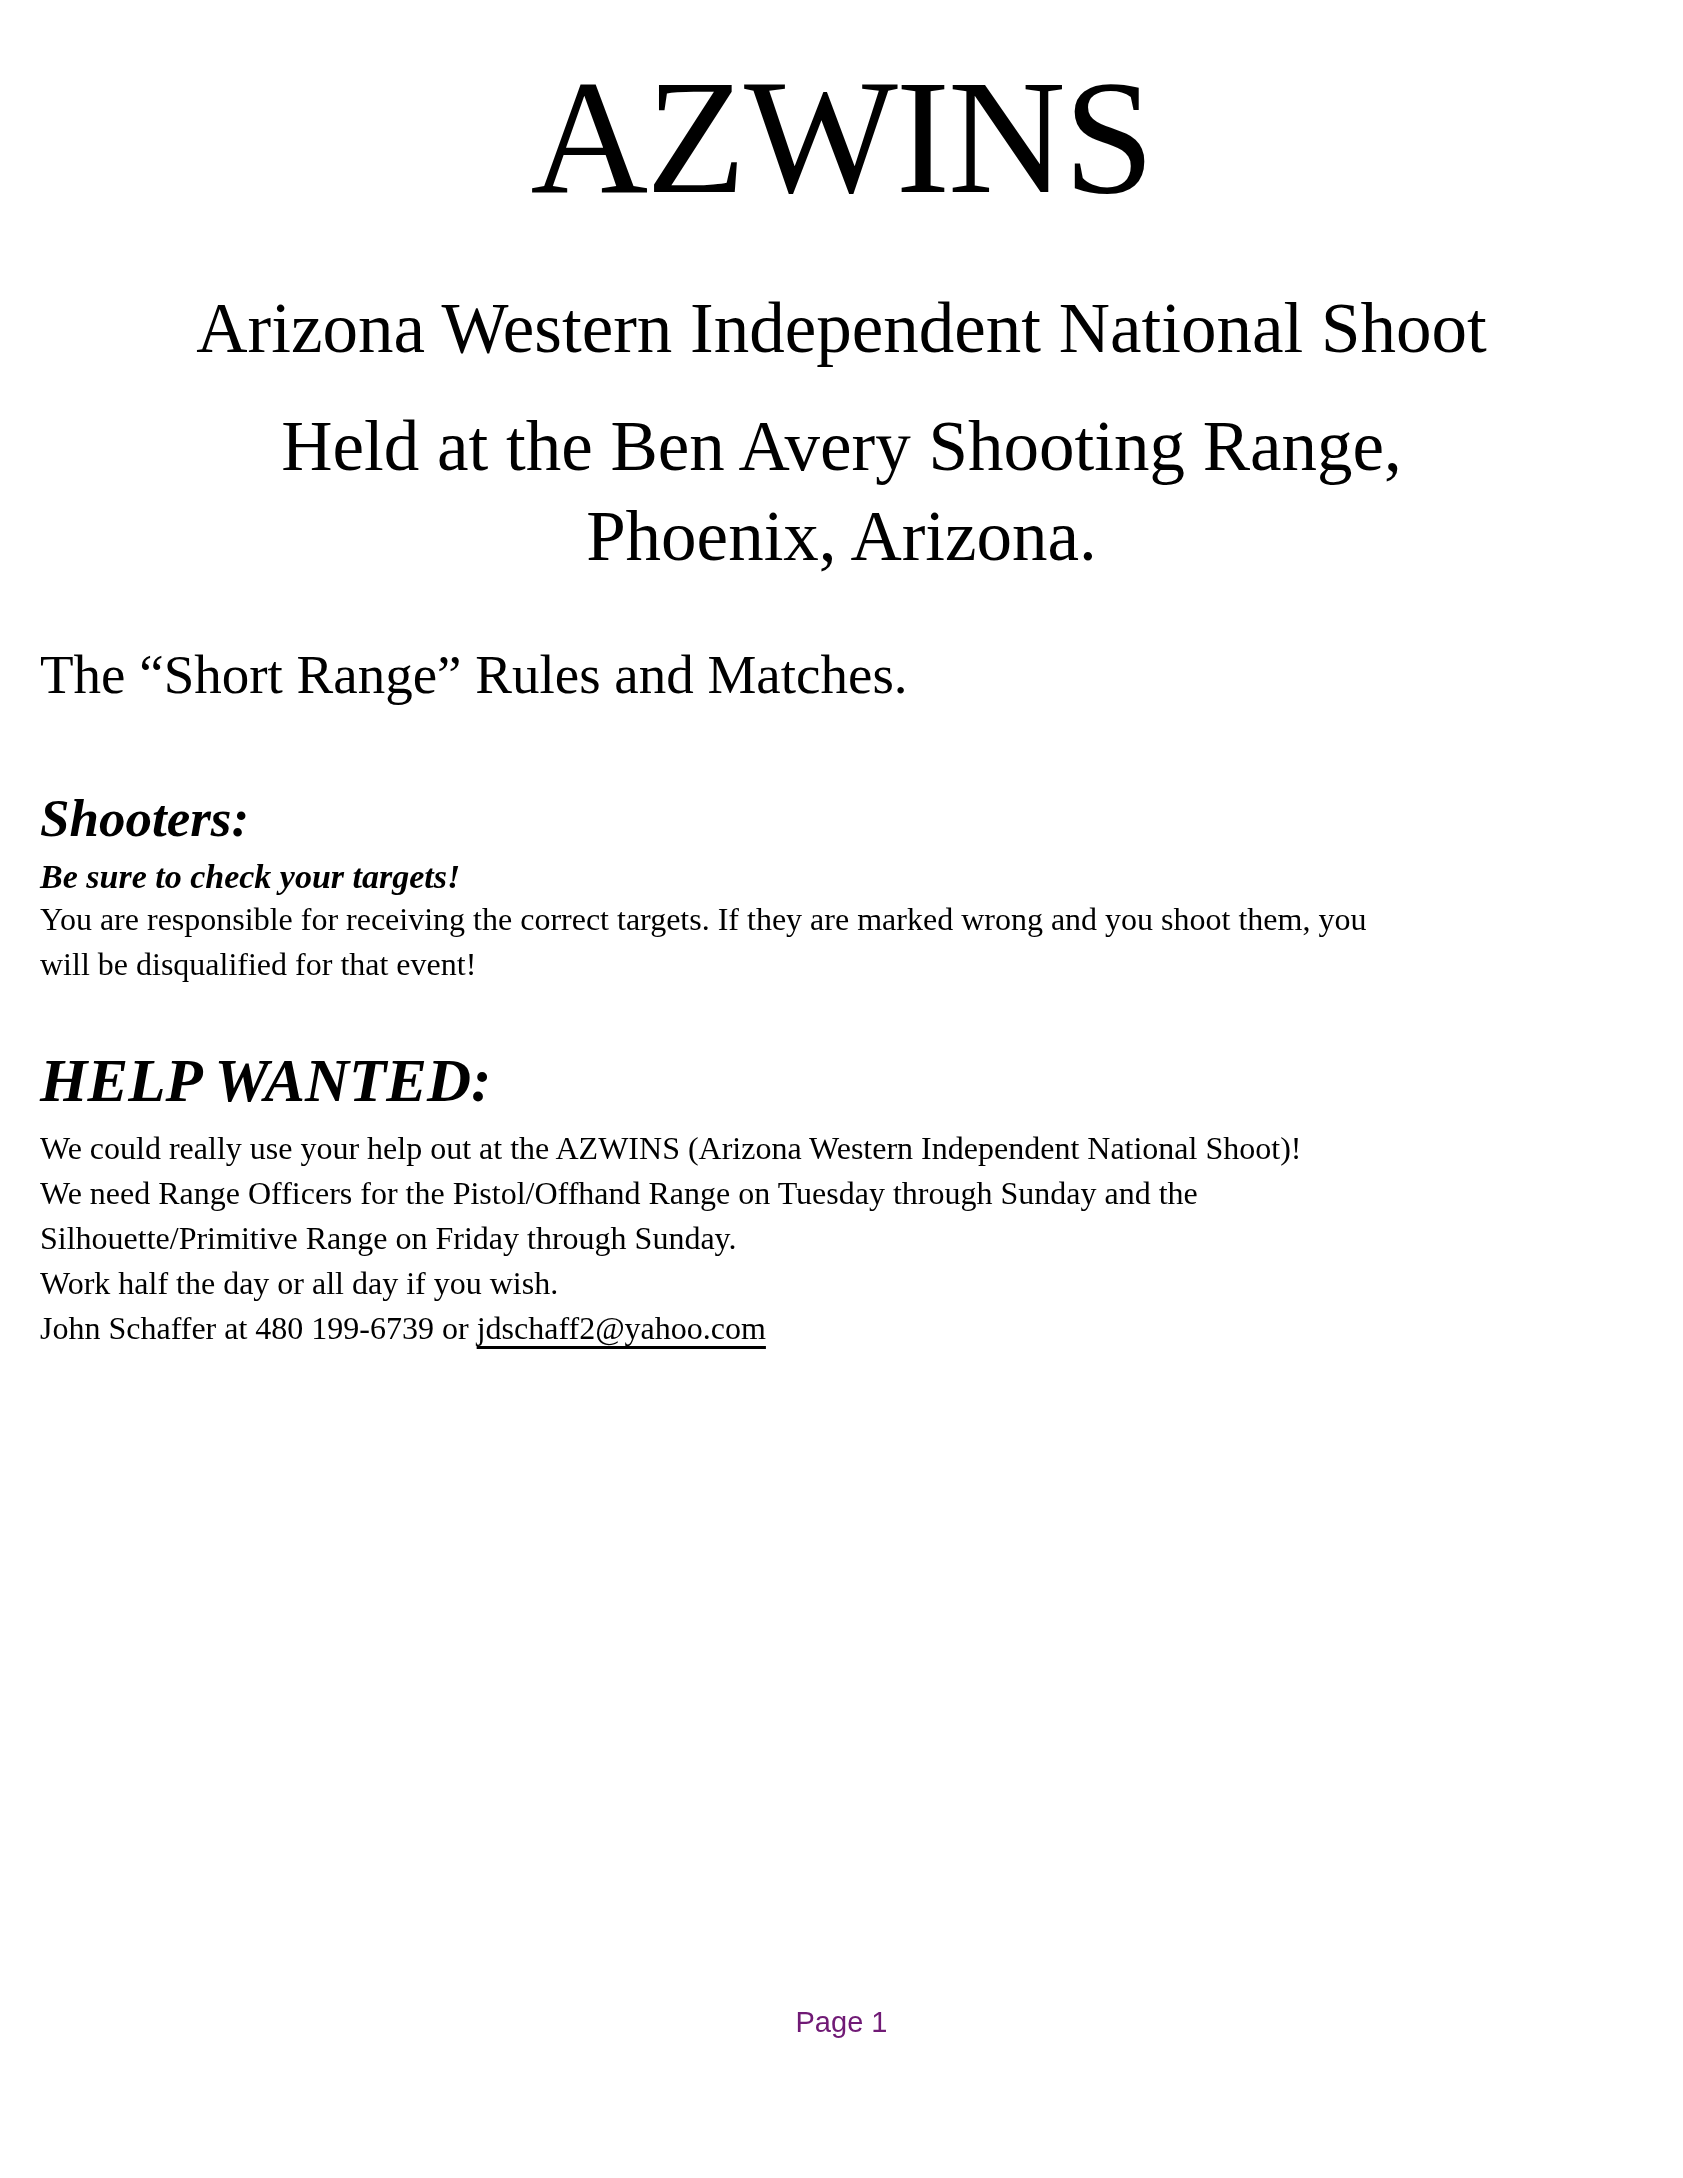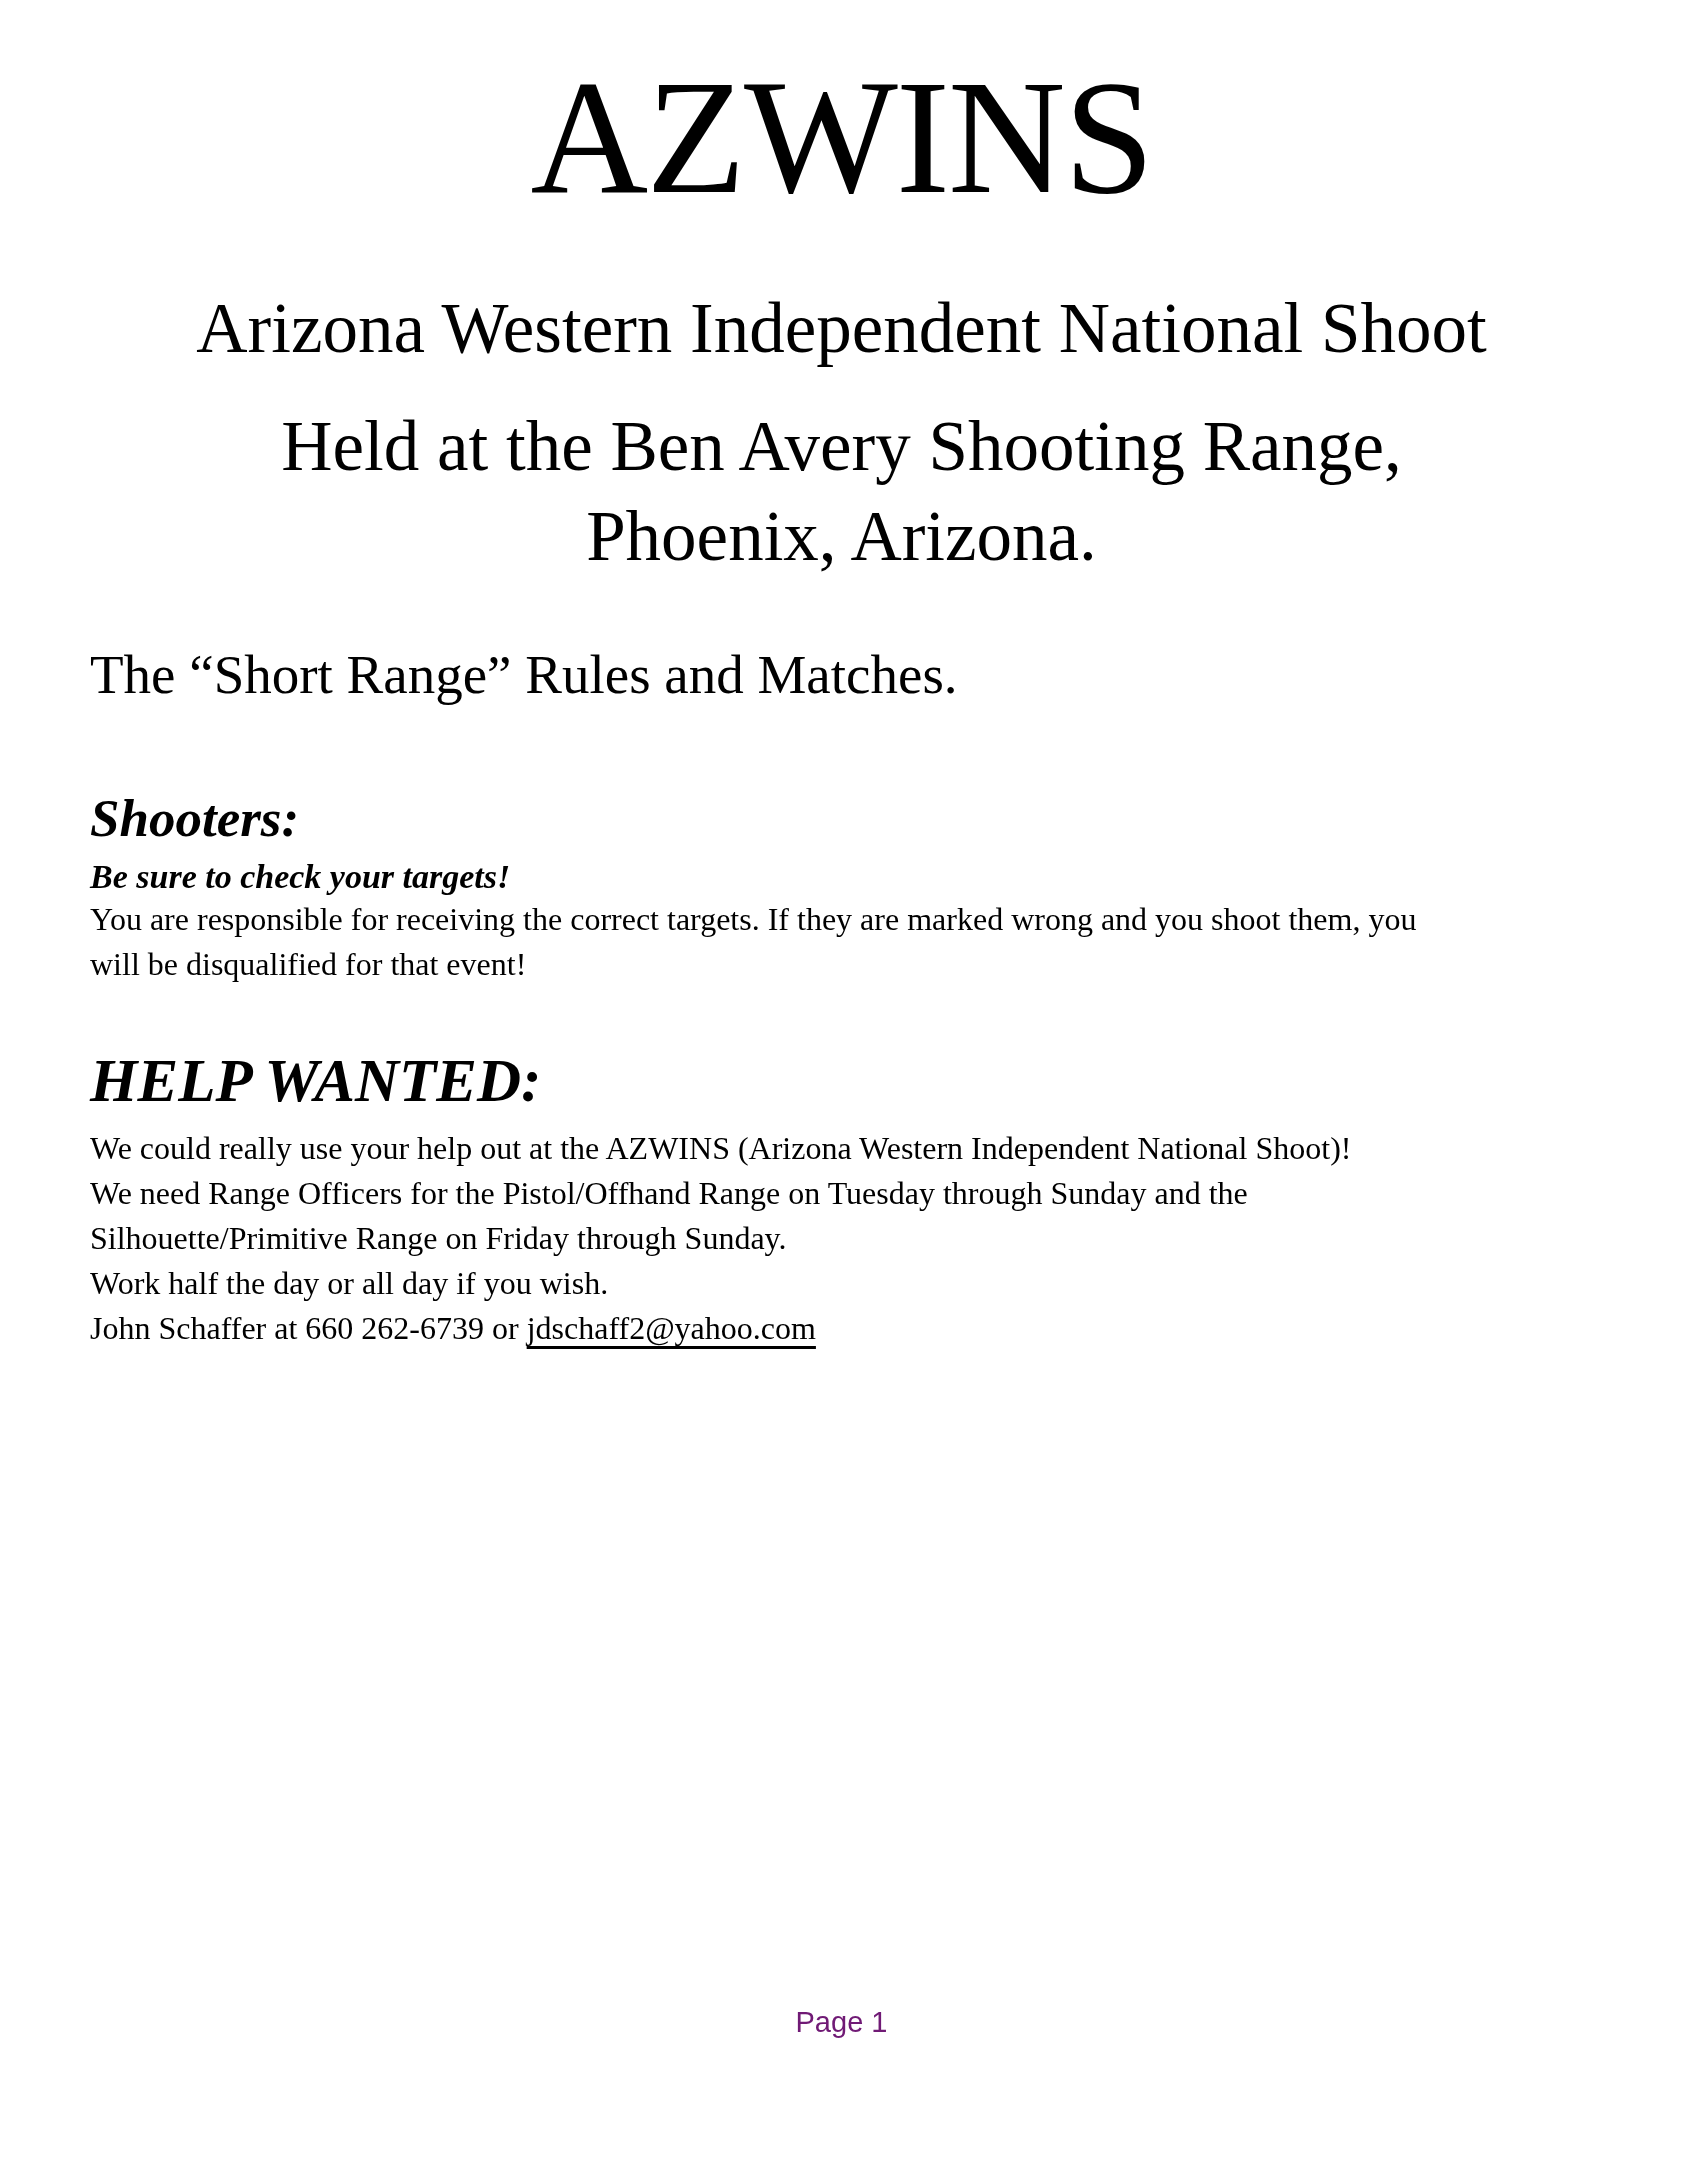--- a/index.html
+++ b/index.html
@@ -11,21 +11,21 @@
     position: relative;
     width: 1683px;
     height: 2178px;
     margin: 0 auto;
     background: #ffffff;
     color: #000000;
     font-family: "Liberation Serif", serif;
     overflow: hidden;
   }
   .content {
-    padding: 0 90px;
+    padding: 0 40px;
   }
   .doc-title {
     margin-top: 40px;
     font-size: 163px;
     line-height: 1.2;
     text-align: center;
     font-weight: 400;
     letter-spacing: -2px;
   }
   .doc-subtitle {
@@ -116,21 +116,21 @@
     </div>
 
     <div class="section">
       <div class="section-heading caps">HELP WANTED:</div>
       <div class="body-block">
         <div class="body-line">We could really use your help out at the AZWINS (Arizona Western Independent National Shoot)!</div>
         <div class="body-line">We need Range Officers for the Pistol/Offhand Range on Tuesday through Sunday and the</div>
         <div class="body-line">Silhouette/Primitive Range on Friday through Sunday.</div>
         <div class="body-line">Work half the day or all day if you wish.</div>
         <div class="body-line">
-          <span>John Schaffer at 660 262-6739 or </span><span class="email">jdschaff2@yahoo.com</span>
+          <span>John Schaffer at 480 199-6739 or </span><span class="email">jdschaff2@yahoo.com</span>
         </div>
       </div>
     </div>
 
   </div>
 
   <div class="footer">Page 1</div>
 </div>
 
 

